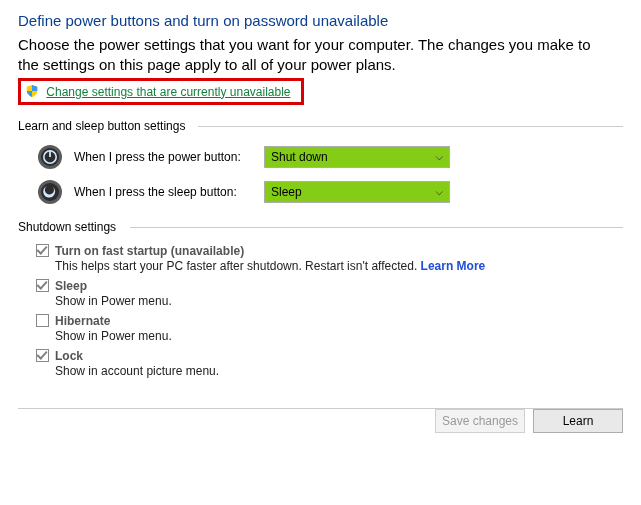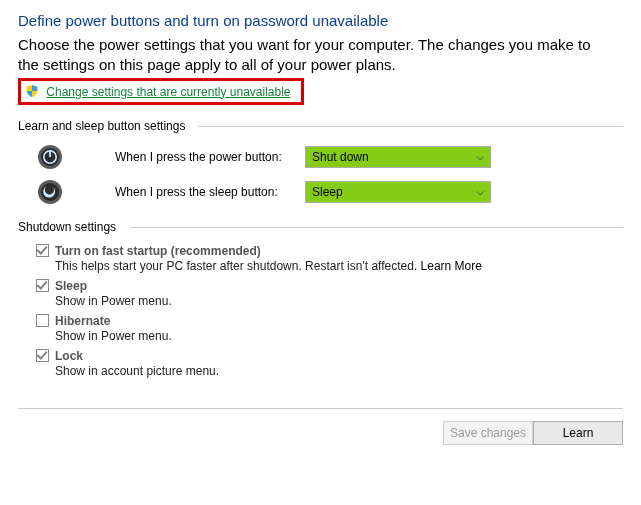--- a/index.html
+++ b/index.html
@@ -33,21 +33,21 @@
     display: inline-block;
     width: 14px; height: 14px;
     vertical-align: -2px;
     margin-right: 4px;
   }
   .link {
     color: #15803d;
     text-decoration: underline;
     cursor: pointer;
   }
-  .learn-link { color: #000000; text-decoration: none; cursor: pointer; }
+  .learn-link { color: #1d4ed8; text-decoration: none; cursor: pointer; font-weight: bold; }
   .section-header {
     position: relative;
     margin-top: 14px;
     margin-bottom: 10px;
     color: #000;
     font-size: 12px;
   }
   .section-header::after {
     content: "";
     position: absolute;
@@ -63,21 +63,20 @@
     align-items: center;
     margin: 7px 0 7px 18px;
   }
   .picon {
     width: 28px; height: 28px;
     margin-right: 10px;
     flex: 0 0 28px;
   }
   .row-label {
     width: 190px;
-    margin-left: 41px;
   }
   .select {
     width: 186px;
     height: 22px;
     background: #84cc16;
     border: 1px solid #adadad;
     display: flex;
     align-items: center;
     justify-content: space-between;
     padding: 0 6px;
@@ -116,23 +115,24 @@
   .chk-label.bold { font-weight: 700; }
   .desc {
     margin-left: 19px;
     color: #222;
     font-size: 12px;
     margin-top: 1px;
   }
   .footer {
     border-top: 1px solid #ccc;
     margin-top: 30px;
-    padding-top: 12px;
+    padding-top: 0;
     display: flex;
     justify-content: flex-end;
+    gap: 8px;
   }
   .btn {
     min-width: 90px;
     height: 24px;
     border: 1px solid #adadad;
     background: #e9e9e9;
     font-size: 12px;
     display: flex;
     align-items: center;
     justify-content: center;
@@ -196,21 +196,21 @@
     <span>Sleep</span>
     <span class="chev">⌵</span>
   </div>
 </div>
 
 <div class="section-header sh-shutdown">Shutdown settings</div>
 
 <div class="shutdown-item">
   <div class="chk-line">
     <div class="chk checked"></div>
-    <span class="chk-label bold">Turn on fast startup (recommended)</span>
+    <span class="chk-label bold">Turn on fast startup (unavailable)</span>
   </div>
   <div class="desc">
     <span>This helps start your PC faster after shutdown. Restart isn't affected. </span><a class="learn-link">Learn More</a>
   </div>
 </div>
 
 <div class="shutdown-item">
   <div class="chk-line">
     <div class="chk checked"></div>
     <span class="chk-label">Sleep</span>

